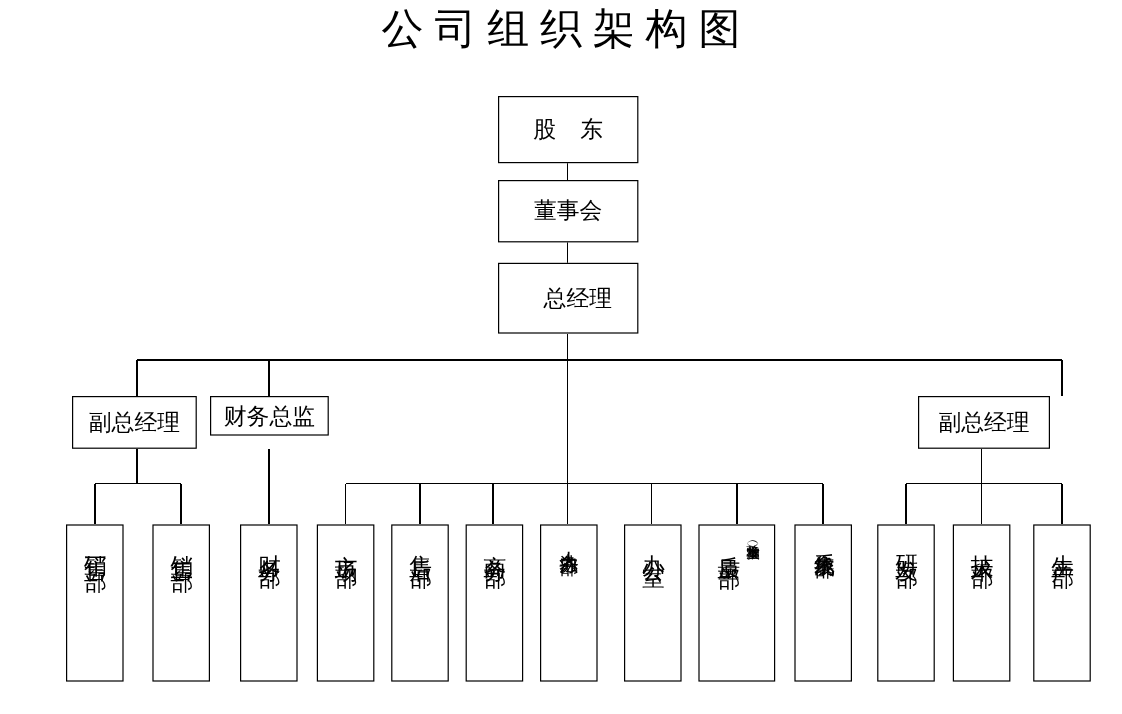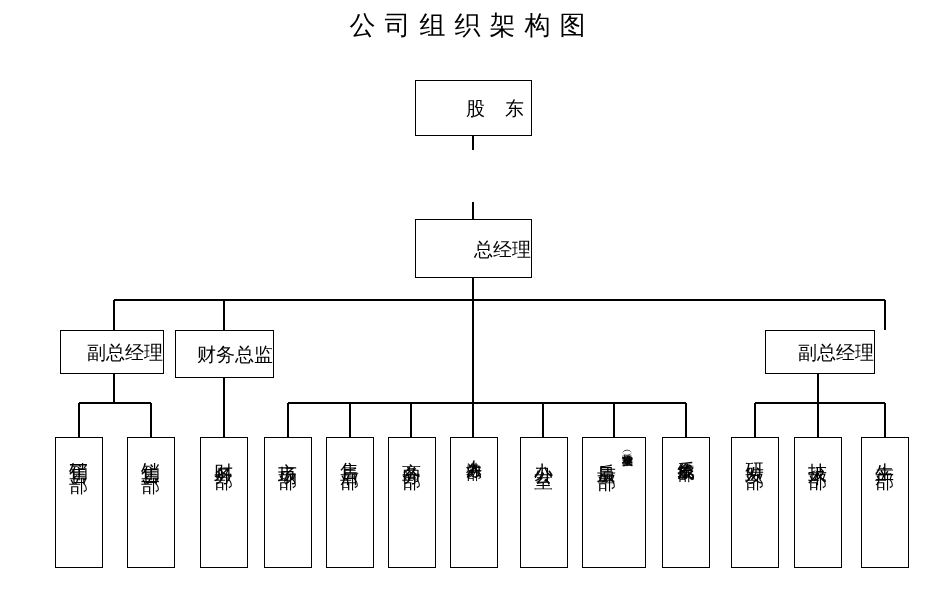--- a/index.html
+++ b/index.html
@@ -20,21 +20,21 @@
     left: 0; top: 0;
     width: 935px;
     height: 595px;
   }
   #page-title {
     position: absolute;
     left: 0;
     top: 8px;
     width: 935px;
     text-align: center;
-    font-size: 26px;
+    font-size: 35px;
     line-height: 34px;
     letter-spacing: 9px;
     text-indent: 9px;
     color: #000000;
     font-weight: 400;
     white-space: nowrap;
   }
   #connectors {
     position: absolute;
     left: 0; top: 0;
@@ -50,21 +50,20 @@
     display: flex;
     align-items: center;
     justify-content: center;
     color: #000000;
   }
   
   .node.horiz {
     font-size: 19px;
     line-height: 24px;
     white-space: nowrap;
-    justify-content: flex-end;
   }
   .node.horiz.spaced {
     letter-spacing: 7px;
     text-indent: 7px;
   }
   
   .node.vert {
     align-items: flex-start;
     justify-content: center;
     padding-top: 9px;
@@ -163,30 +162,33 @@
       <line x1="755" y1="403" x2="755" y2="437"></line>
       <line x1="818" y1="403" x2="818" y2="437"></line>
       <line x1="885" y1="403" x2="885" y2="437"></line>
     </g>
   </svg>
 
   <div class="node horiz spaced" style="left:415px; top:80px; width:117px; height:56px;">
     <span>股 东</span>
   </div>
 
+  <div class="node horiz" style="left:415px; top:150px; width:117px; height:52px;">
+    <span>董事会</span>
+  </div>
 
   <div class="node horiz" style="left:415px; top:219px; width:117px; height:59px;padding-left:16px;">
     <span>总经理</span>
   </div>
 
   <div class="node horiz" style="left:60px; top:330px; width:104px; height:44px;">
     <span>副总经理</span>
   </div>
 
-  <div class="node horiz" style="left:175px; top:330px; width:99px; height:48px;">
+  <div class="node horiz" style="left:175px; top:330px; width:99px; height:33px;">
     <span>财务总监</span>
   </div>
 
   <div class="node horiz" style="left:765px; top:330px; width:110px; height:44px;">
     <span>副总经理</span>
   </div>
 
   <div class="node vert" style="left:55px; top:437px; width:48px; height:131px;">
     <span class="vert-text">销售一部</span>
   </div>

